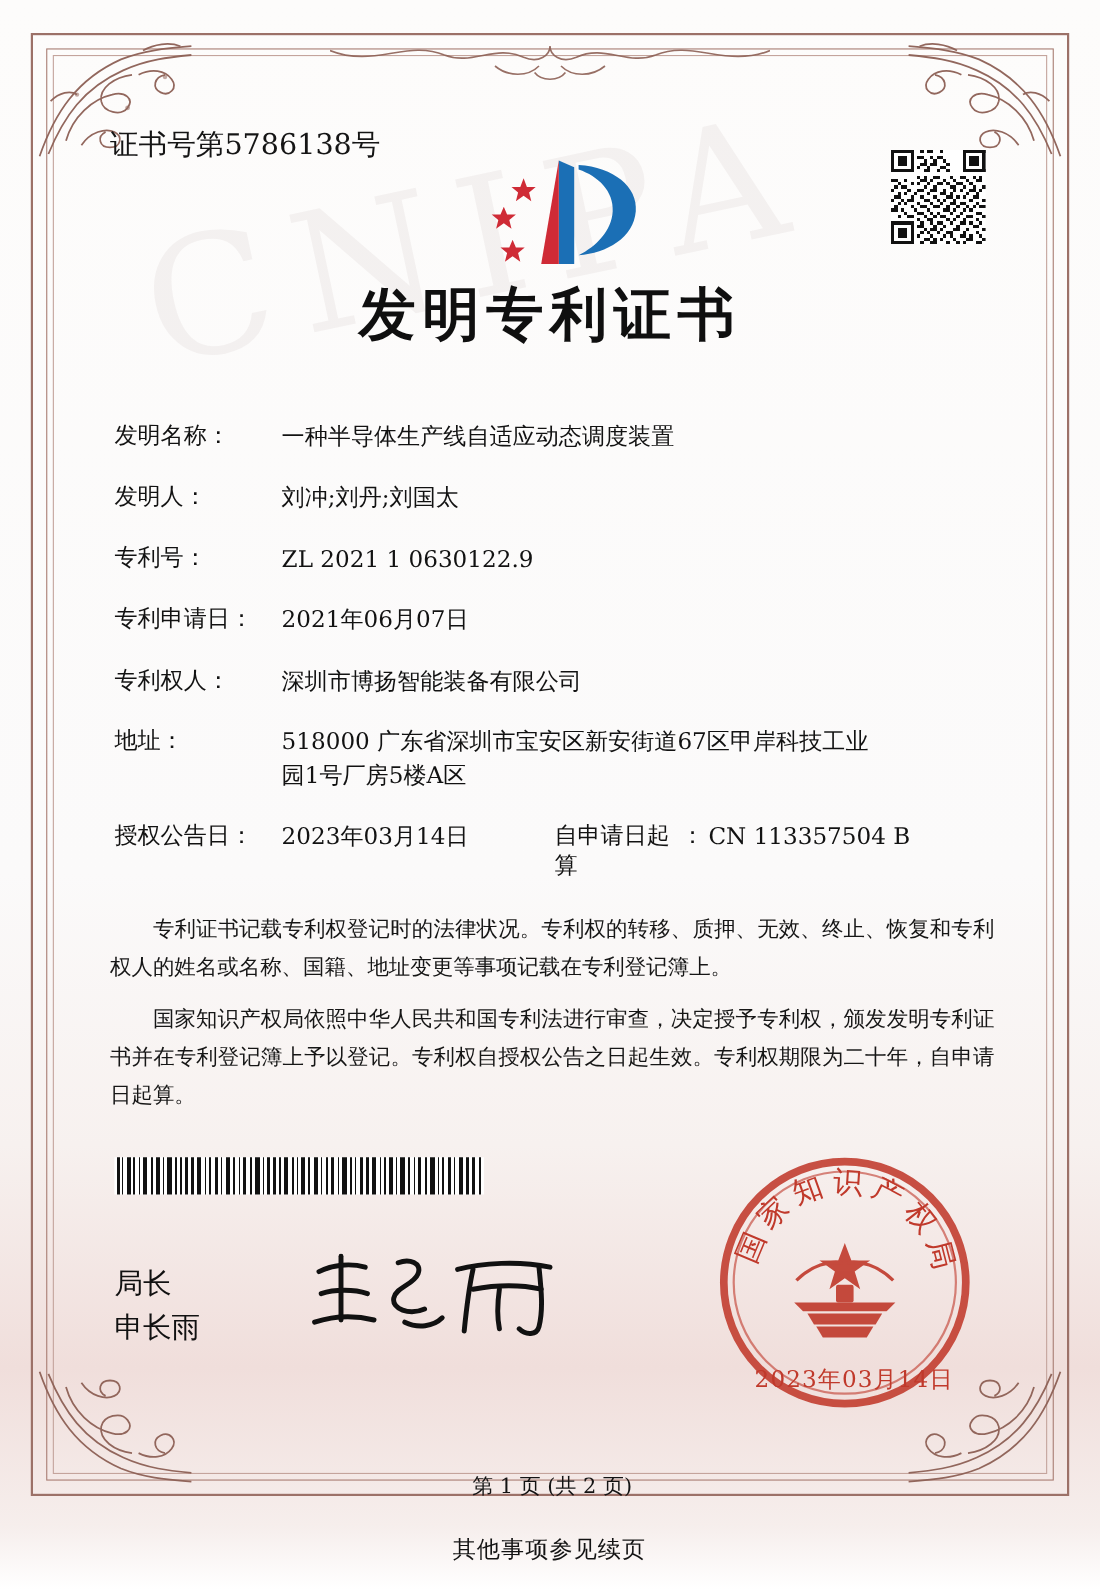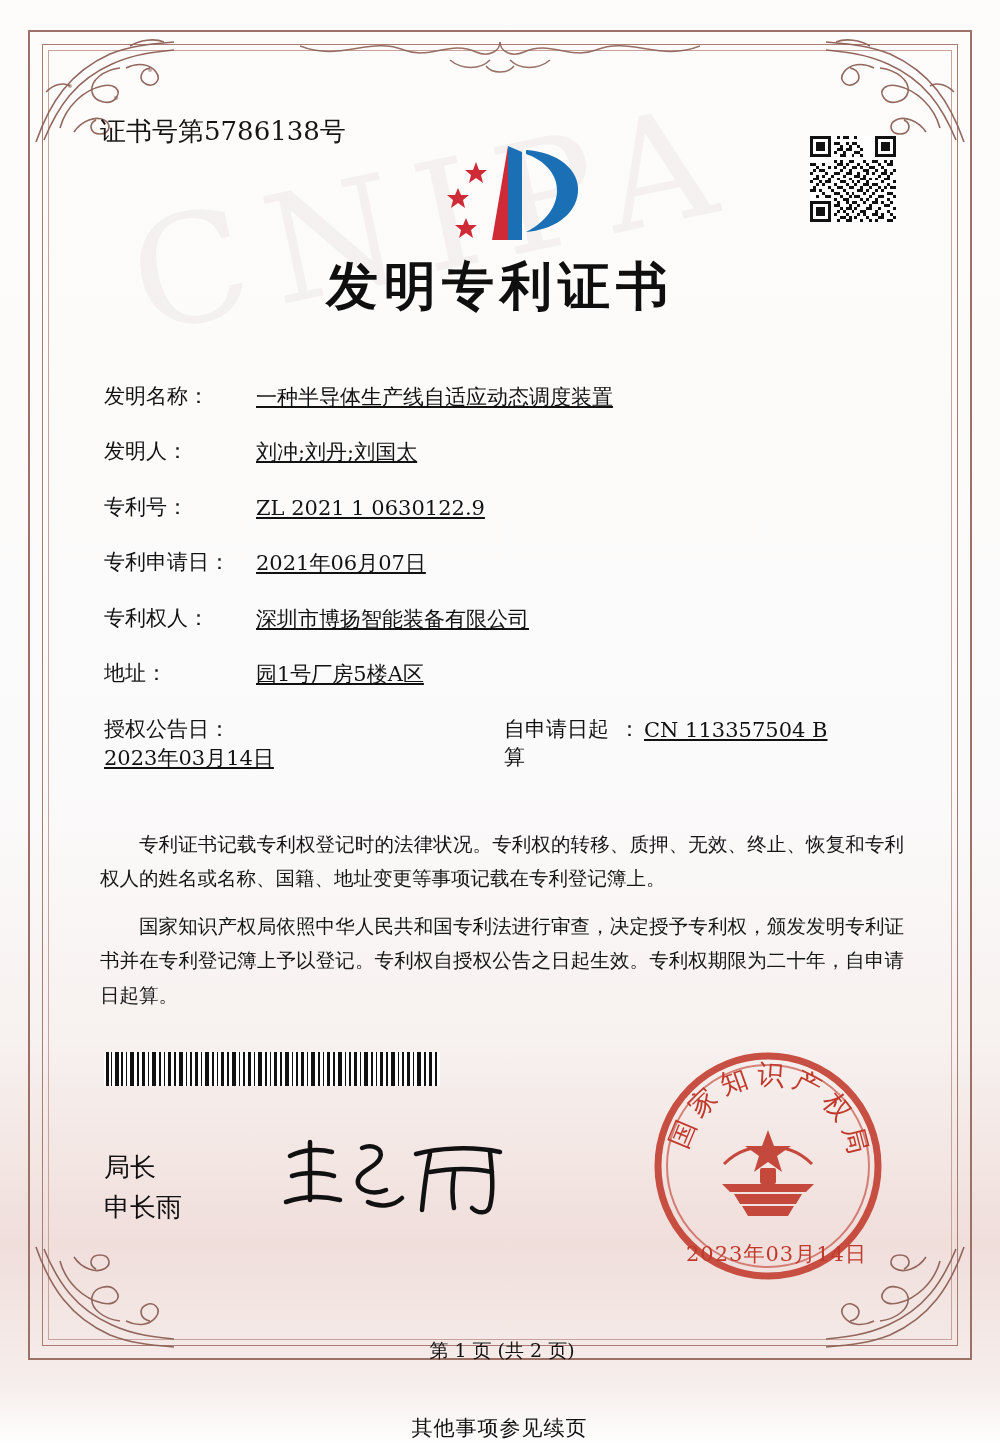--- a/index.html
+++ b/index.html
@@ -129,30 +129,29 @@
     flex: none;
     display: flex;
     justify-content: flex-start;
     letter-spacing: 0px;
   }
   .field-label > span { display: inline-block; }
   .field-colon { margin: 0 4px 0 0; }
   .field-value {
     flex: 1;
     line-height: 1.45;
-    text-decoration: underline;
   }
   .field-value .line2 { display: block; padding-left: 0; }
 
   .row-dual {
     display: flex;
     align-items: flex-start;
     margin-top: 4px;
   }
-  .dual-left { width: 400px; display: flex; flex-direction: column; }
+  .dual-left { width: 400px; display: flex; }
   .dual-left .field-label { width: 152px; }
   .dual-right { display: flex; }
   .dual-right .field-label { width: 140px; }
 
   
   .paras {
     position: absolute;
     left: 100px; top: 828px;
     width: 804px;
     font-size: 19.5px;
@@ -214,21 +213,20 @@
     font-family: "DejaVu Serif", "Liberation Serif", serif;
   }
   .footer-note {
     position: absolute;
     left: 0; right: 1px; top: 1394px;
     text-align: center;
     font-size: 21px;
     color: #131313;
     font-family: "DejaVu Serif", "Liberation Serif", serif;
     letter-spacing: 1px;
-    margin-top: 20px;
   }
 </style>
 </head>
 <body>
 
 <div class="page">
 
   <div class="frame-outer"></div>
   <div class="frame-inner"></div>
   <div class="frame-hair"></div>
@@ -559,20 +557,21 @@
       </div>
       <div class="field-value">深圳市博扬智能装备有限公司</div>
     </div>
 
     <div class="field-row">
       <div class="field-label">
         <span>地址</span>
         <span class="field-colon">：</span>
       </div>
       <div class="field-value">
+        <span>518000 广东省深圳市宝安区新安街道67区甲岸科技工业</span>
         <span class="line2">园1号厂房5楼A区</span>
       </div>
     </div>
 
     <div class="row-dual">
       <div class="dual-left">
         <div class="field-label">
           <span>授权公告日</span>
           <span class="field-colon">：</span>
         </div>

